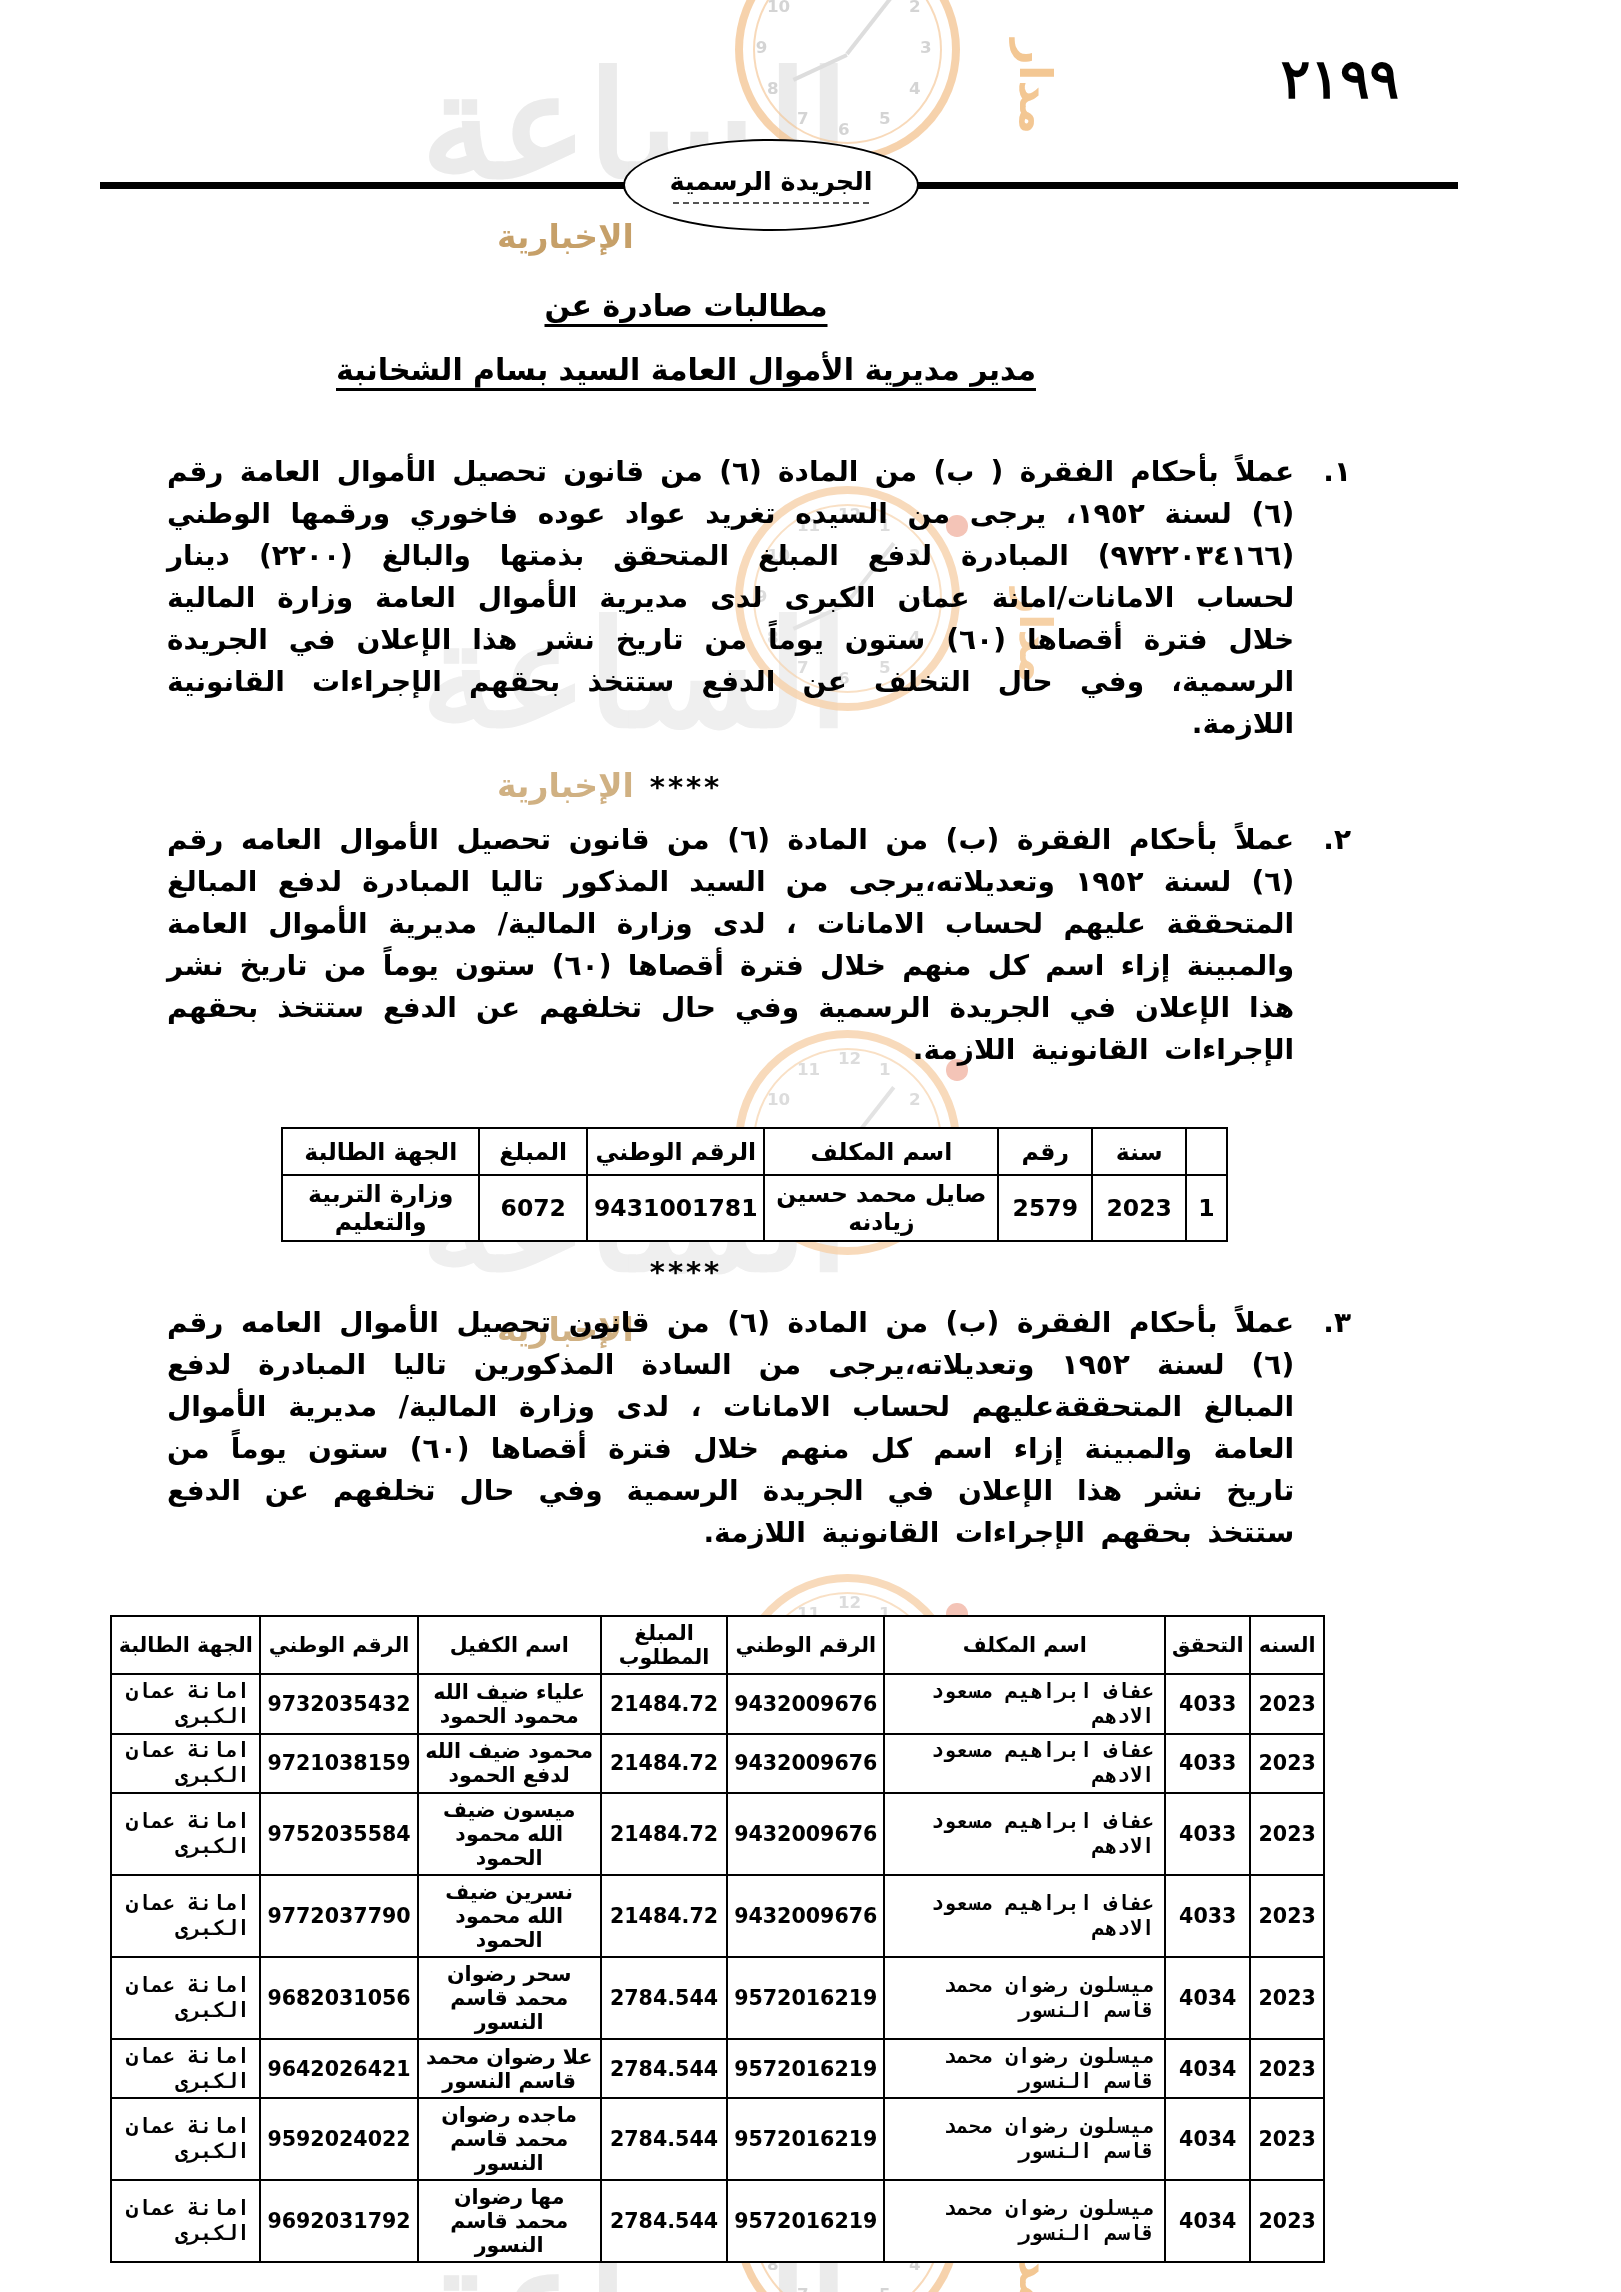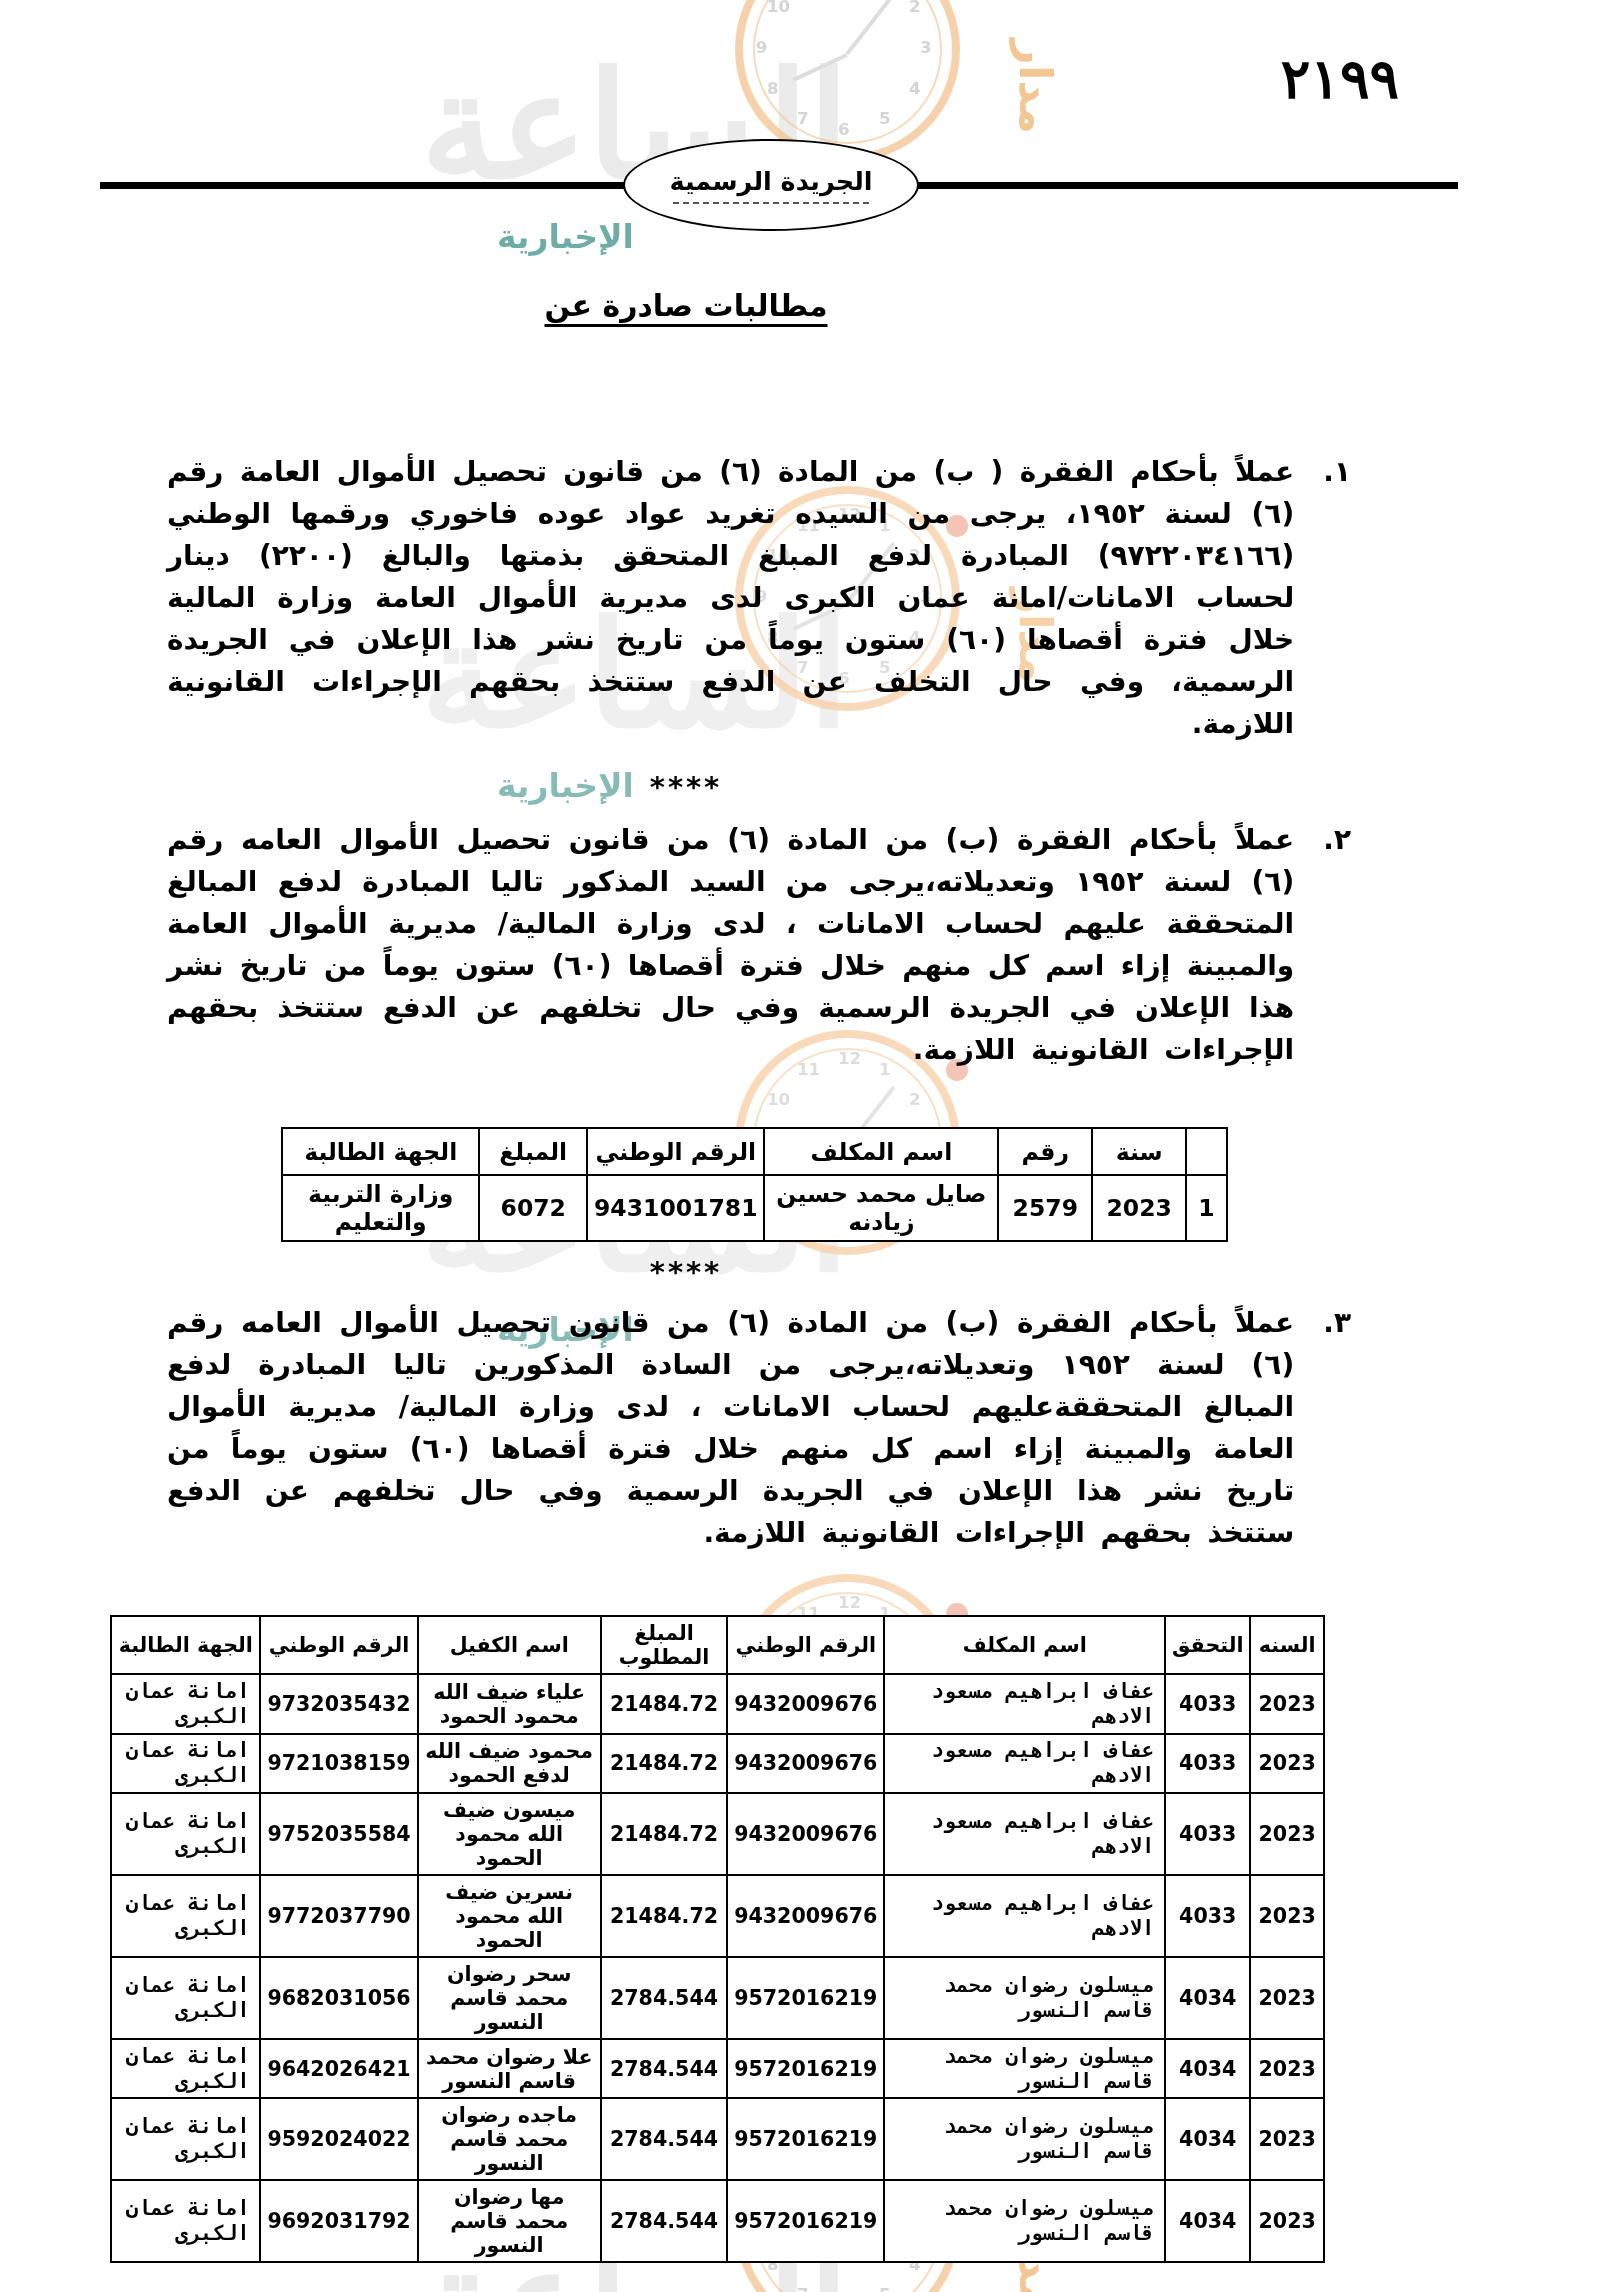--- a/index.html
+++ b/index.html
@@ -11,21 +11,21 @@
   .layer { position:absolute; left:0; top:0; width:1621px; height:2293px; }
   #watermarks { z-index:0; }
   #content { z-index:1; }
 
   
   .wm { position:absolute; width:608px; height:510px; opacity:.5; pointer-events:none; }
   .wm-word {
     position:absolute; left:0; top:108px; font-size:147px; font-weight:bold;
     color:#dedede; white-space:nowrap; font-family:"DejaVu Serif", serif;
   }
-  .wm-sub { position:absolute; left:76px; top:286px; font-size:33px; font-weight:bold; color:#0f766e; }
+  .wm-sub { position:absolute; left:76px; top:286px; font-size:33px; font-weight:bold; color:#a16207; }
   .wm-brand {
     position:absolute; right:-33px; top:108px; writing-mode:vertical-rl;
     font-size:45px; font-weight:bold; color:#eca24d; letter-spacing:7.8px;
   }
   .wm-clock {
     position:absolute; right:69px; top:5.9px; width:225px; height:225px;
     border:8.8px solid rgba(237,160,79,.78); border-radius:50%;
   }
   .wm-clock::before {
     content:""; position:absolute; inset:9.8px;
@@ -205,20 +205,21 @@
 
   <div class="rule"></div>
 
   <div class="stamp">
     <div class="stamp-label">الجريدة الرسمية</div>
     <div class="stamp-tear"></div>
   </div>
 
   <div class="titles">
     <span class="title-main">مطالبات صادرة عن</span>
+    <span class="title-sub">مدير مديرية الأموال العامة السيد بسام الشخانبة</span>
   </div>
 
   <div class="para" id="para1">
     <div class="num">١.</div>
     <div class="text">عملاً بأحكام الفقرة ( ب) من المادة (٦) من قانون تحصيل الأموال العامة رقم (٦) لسنة ١٩٥٢، يرجى من السيده تغريد عواد عوده فاخوري ورقمها الوطني (٩٧٢٢٠٣٤١٦٦) المبادرة لدفع المبلغ المتحقق بذمتها والبالغ (٢٢٠٠) دينار لحساب الامانات/امانة عمان الكبرى لدى مديرية الأموال العامة وزارة المالية خلال فترة أقصاها (٦٠) ستون يوماً من تاريخ نشر هذا الإعلان في الجريدة الرسمية، وفي حال التخلف عن الدفع ستتخذ بحقهم الإجراءات القانونية اللازمة.</div>
   </div>
 
   <div class="sep" id="sep1">****</div>
 
   <div class="para" id="para2">

